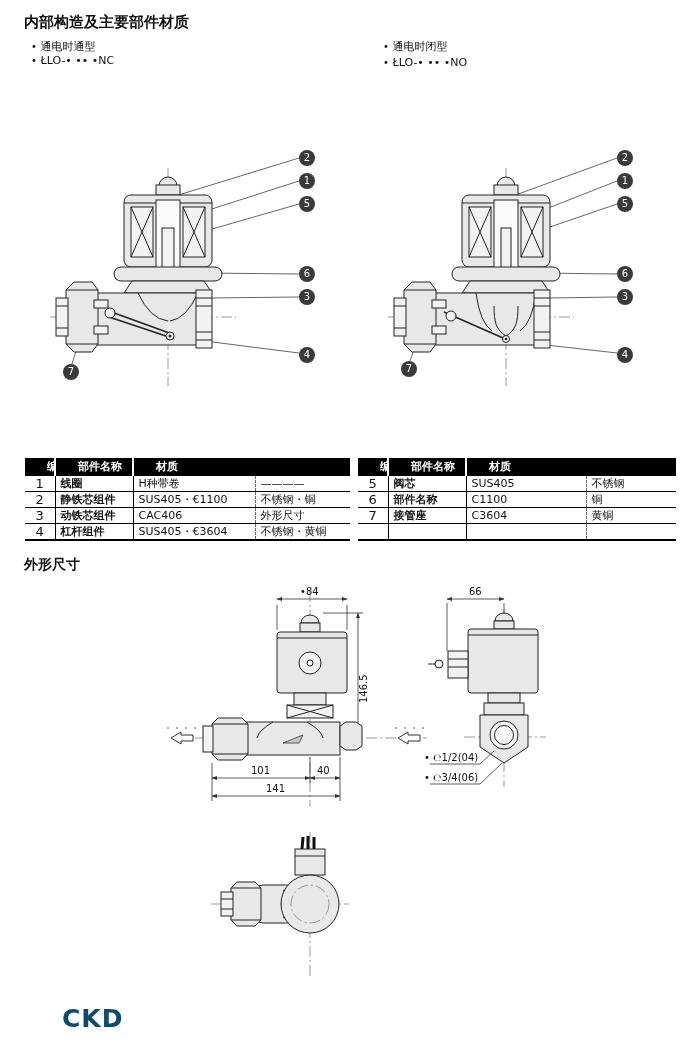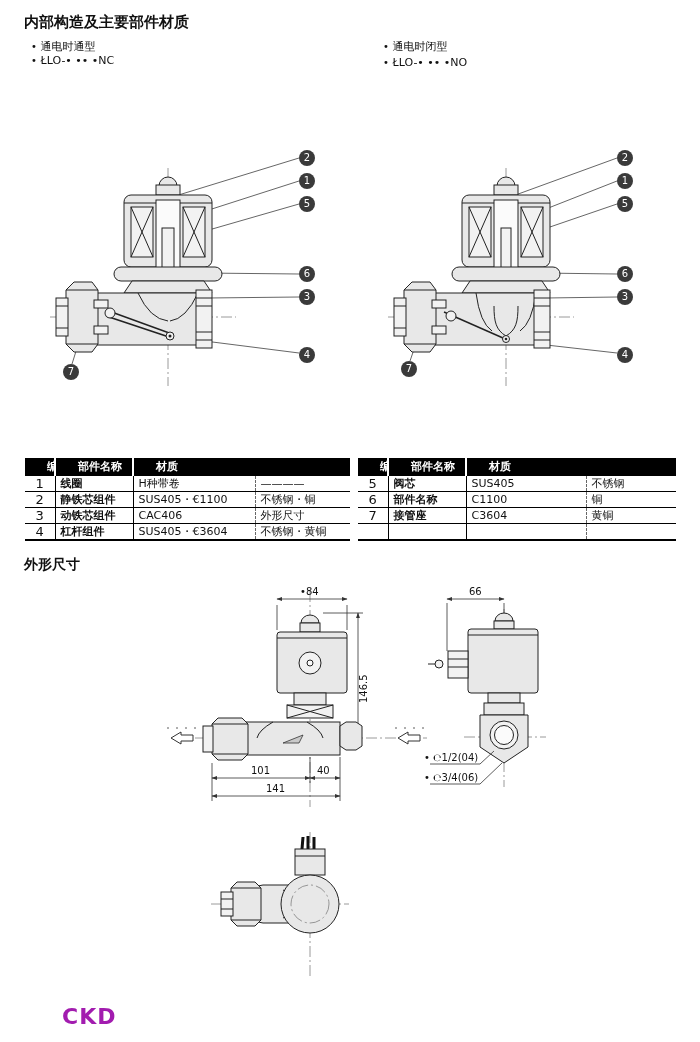--- a/index.html
+++ b/index.html
@@ -24,21 +24,21 @@
   .arrowflow{fill:#fff;stroke:#333;stroke-width:1;}
   table.parts{position:absolute;border-collapse:collapse;table-layout:fixed;font-size:11px;
               border-bottom:2px solid #000;}
   table.parts th{background:#000;color:#fff;font-weight:bold;font-size:11px;height:17px;
                  padding:0 22px;text-align:left;border-left:2px solid #fff;white-space:nowrap;overflow:hidden;}
   table.parts th:first-child{border-left:none;}
   table.parts td{border-top:1px solid #000;height:15px;padding:0 5px;white-space:nowrap;overflow:hidden;}
   td.cno{text-align:center;font-size:13px;border-right:1px solid #000;padding:0 2px;}
   td.cname{border-right:1px solid #000;font-weight:bold;}
   td.cdesc{border-left:1px dashed #666;}
-  .logo{position:absolute;left:62px;top:1004px;font-size:22px;font-weight:bold;color:#a21caf;letter-spacing:1px;}
+  .logo{position:absolute;left:62px;top:1004px;font-size:25px;font-weight:bold;color:#0c4a6e;letter-spacing:1px;}
 </style>
 </head>
 <body>
 
 <div class="page">
 
   <h1 class="title">内部构造及主要部件材质</h1>
 
   <div class="bullet-line" style="left:25px;top:40px">
     <span class="dot">•</span>

